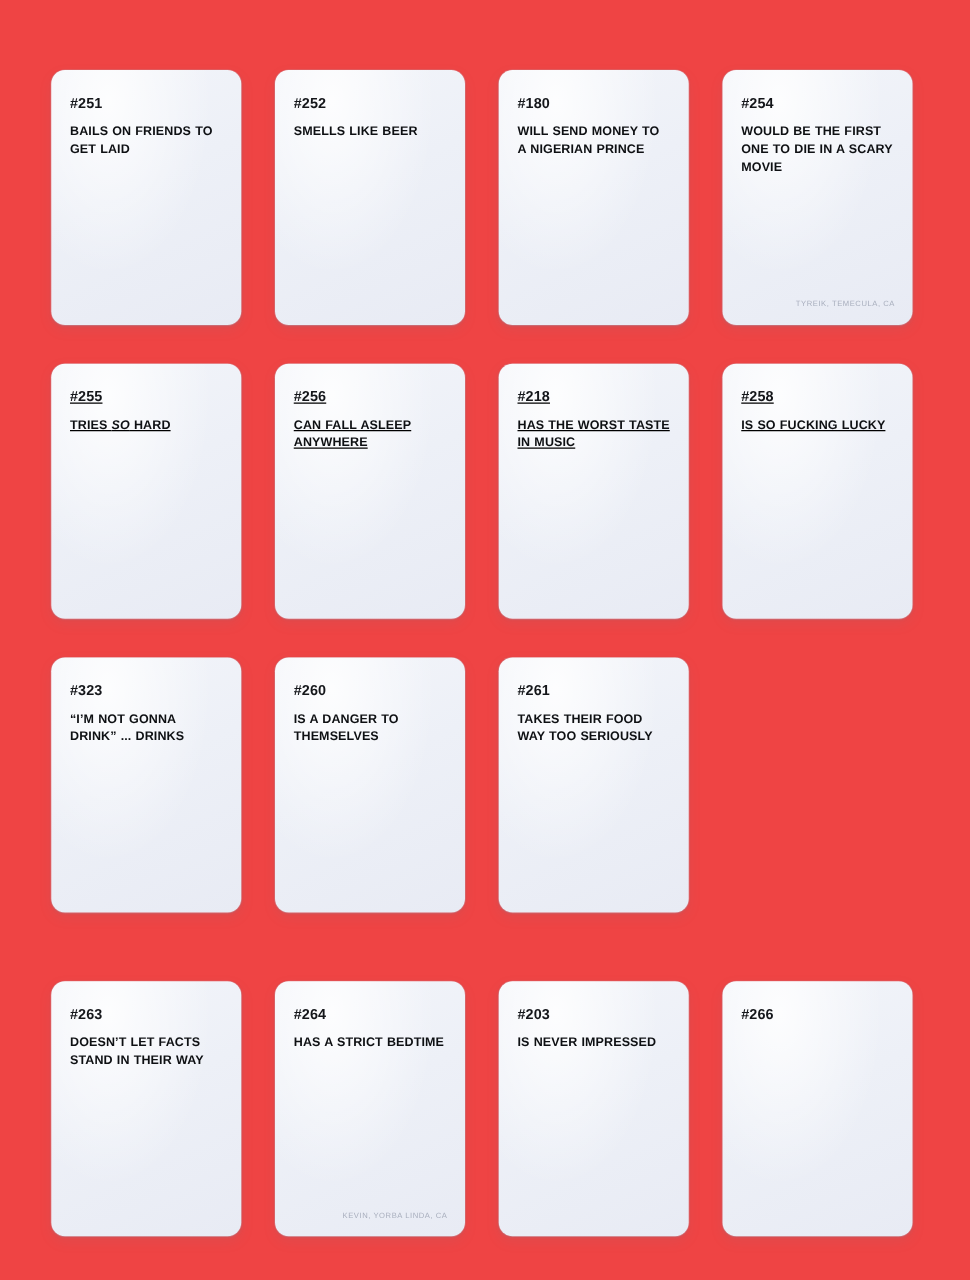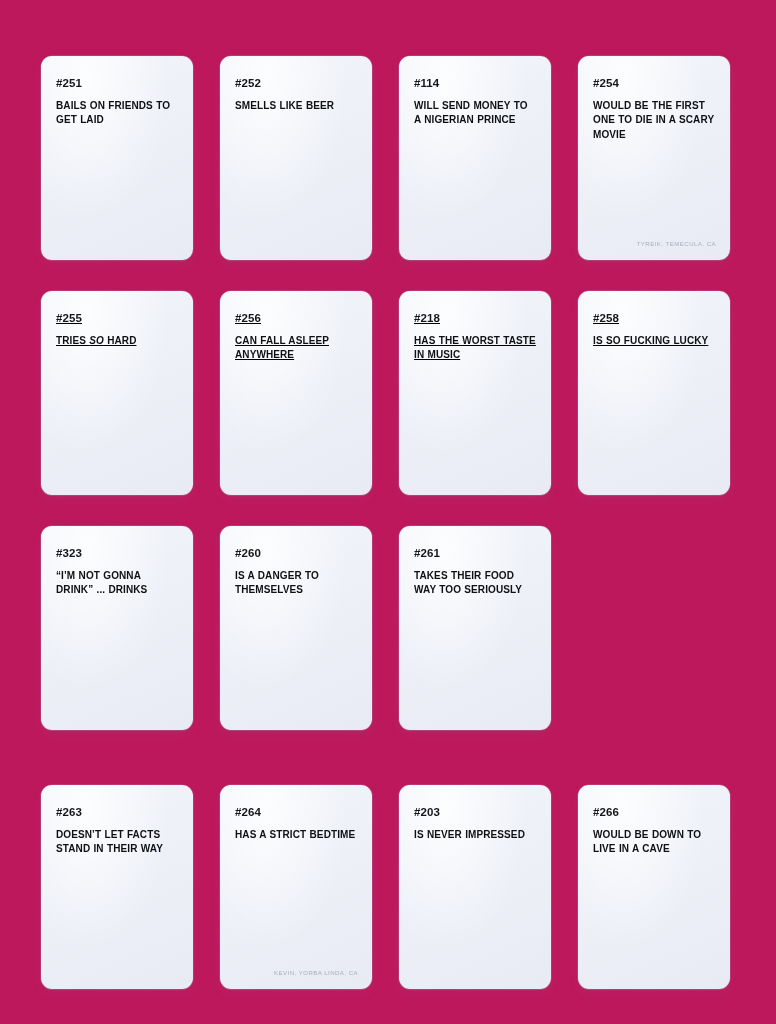--- a/index.html
+++ b/index.html
@@ -13,21 +13,21 @@
     height: 1024px;
     overflow: hidden;
     font-family: "Liberation Sans", sans-serif;
     -webkit-font-smoothing: antialiased;
   }
 
   #card-grid {
     position: relative;
     width: 776px;
     height: 1024px;
-    background: #be185d;
+    background: #ef4444;
   }
 
   .card {
     position: absolute;
     width: 152px;
     height: 204px;
     background: linear-gradient(155deg, #f3f5fa 0%, #edf0f7 45%, #e8ebf4 100%);
     border-radius: 11px;
     box-shadow:
       0 1px 2px rgba(120, 128, 150, 0.16),
@@ -106,21 +106,21 @@
 <div id="card-grid">
     <div class="card col-1 row-1">
       <div class="card-number">#251</div>
       <div class="card-text">BAILS ON FRIENDS TO GET LAID</div>
     </div>
     <div class="card col-2 row-1">
       <div class="card-number">#252</div>
       <div class="card-text">SMELLS LIKE BEER</div>
     </div>
     <div class="card col-3 row-1">
-      <div class="card-number">#114</div>
+      <div class="card-number">#180</div>
       <div class="card-text">WILL SEND MONEY TO A NIGERIAN PRINCE</div>
     </div>
     <div class="card col-4 row-1">
       <div class="card-number">#254</div>
       <div class="card-text">WOULD BE THE FIRST ONE TO DIE IN A SCARY MOVIE</div>
       <div class="card-credit">TYREIK, TEMECULA, CA</div>
     </div>
     <div class="card col-1 row-2">
       <div class="card-number">#255</div>
       <div class="card-text">TRIES <em>SO</em> HARD</div>
@@ -157,15 +157,14 @@
       <div class="card-number">#264</div>
       <div class="card-text">HAS A STRICT BEDTIME</div>
       <div class="card-credit">KEVIN, YORBA LINDA, CA</div>
     </div>
     <div class="card col-3 row-4">
       <div class="card-number">#203</div>
       <div class="card-text">IS NEVER IMPRESSED</div>
     </div>
     <div class="card col-4 row-4">
       <div class="card-number">#266</div>
-      <div class="card-text">WOULD BE DOWN TO LIVE IN A CAVE</div>
     </div>
   </div>
 
 </body></html>

